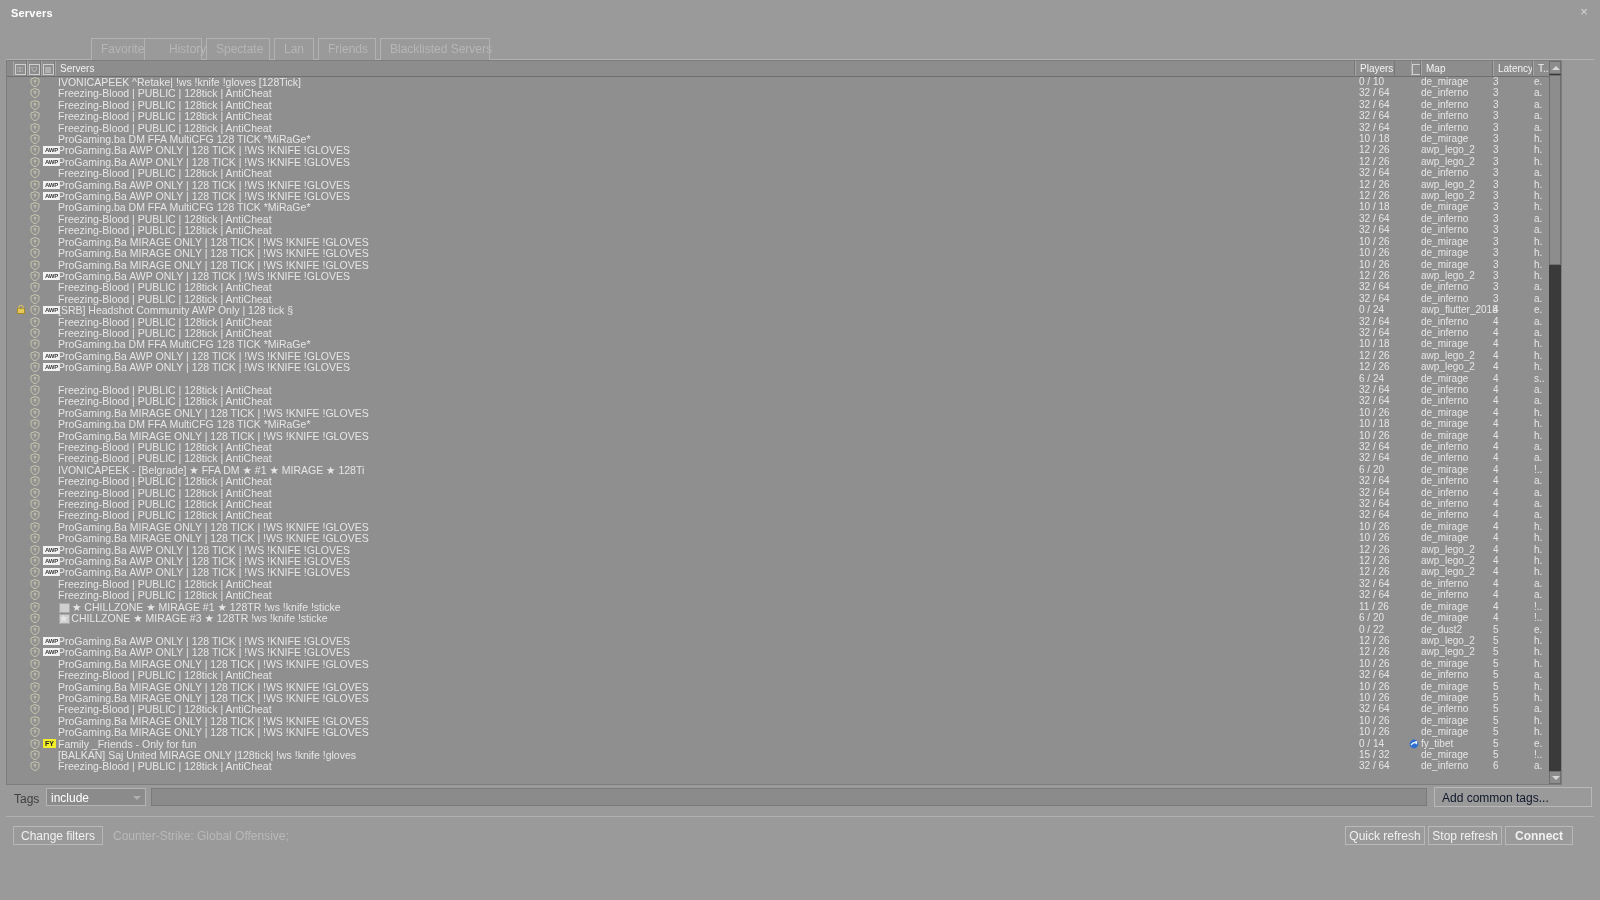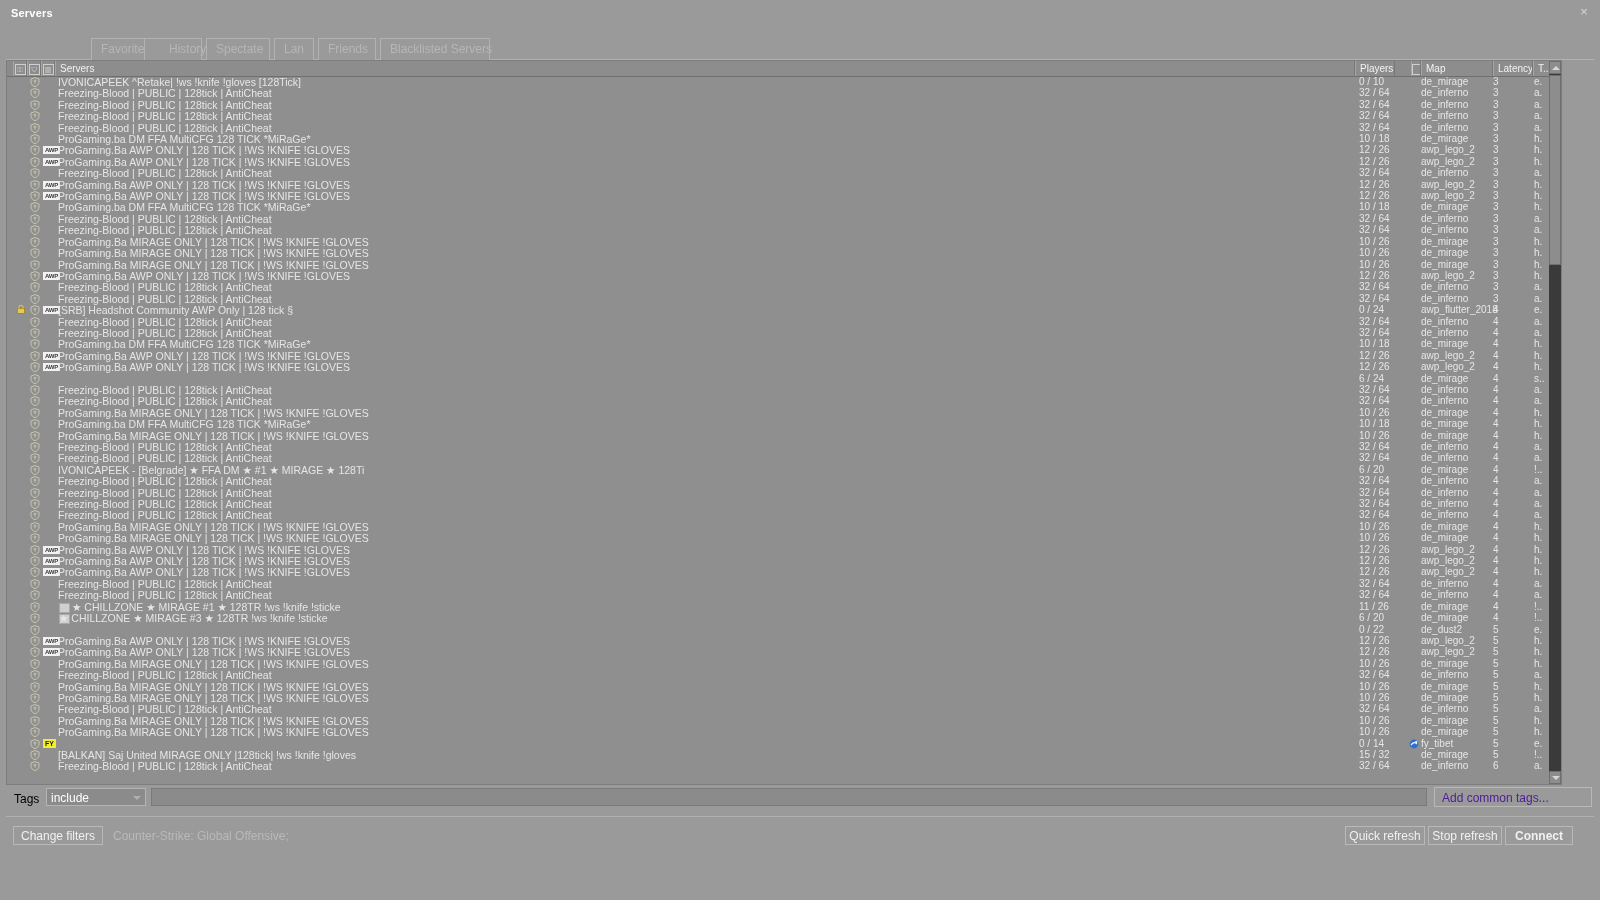--- a/index.html
+++ b/index.html
@@ -66,32 +66,32 @@
   .vs-up{top:0;} .vs-down{bottom:0;}
   .vs-arrow{position:absolute;left:2px;top:4px;width:0;height:0;border-left:4px solid transparent;
             border-right:4px solid transparent;}
   .vs-up .vs-arrow{border-bottom:4px solid #d8d8d8;}
   .vs-down .vs-arrow{border-top:4px solid #d8d8d8;}
   .vs-thumb{position:absolute;left:0;top:14px;width:12px;height:190px;background:#8d8d8d;
             border:1px solid #6f6f6f;box-sizing:border-box;cursor:pointer;}
 
   
   .tagsbar{position:absolute;left:6px;top:786px;width:1588px;height:26px;}
-  .tags-label{position:absolute;left:8px;top:6px;font-size:12px;color:#000000;}
+  .tags-label{position:absolute;left:8px;top:6px;font-size:12px;color:#404040;}
   .tags-combo{position:absolute;left:40px;top:2px;width:100px;height:18px;background:#8b8b8b;
               border:1px solid #b4b4b4;box-sizing:border-box;cursor:pointer;}
   .tags-combo-val{position:absolute;left:4px;top:2px;font-size:12px;color:#ffffff;}
   .tags-combo-arrow{position:absolute;right:4px;top:7px;width:0;height:0;
         border-left:4px solid transparent;border-right:4px solid transparent;border-top:4px solid #b0b0b0;}
   .tags-input{position:absolute;left:145px;top:2px;width:1276px;height:18px;background:#8b8b8b;
               border:1px solid #7a7a7a;box-sizing:border-box;cursor:text;}
   .tags-input span{position:absolute;left:5px;top:2px;font-size:11px;color:#b9b9b9;}
   .addtags-btn{position:absolute;left:1428px;top:1px;width:158px;height:20px;background:#9a9a9a;
                border:1px solid #b8b8b8;box-sizing:border-box;cursor:pointer;}
-  .addtags-btn span{position:absolute;left:7px;top:3px;font-size:12px;color:#4c1d95;}
+  .addtags-btn span{position:absolute;left:7px;top:3px;font-size:12px;color:#0f172a;}
 
   .hrule{position:absolute;left:6px;top:816px;width:1588px;height:1px;background:#b0b0b0;}
 
   
   .bottombar{position:absolute;left:0;top:820px;width:1600px;height:40px;}
   .btn{position:absolute;height:19px;background:#9a9a9a;border:1px solid #b8b8b8;
        box-sizing:border-box;cursor:pointer;}
   .btn span{position:absolute;left:0;right:0;top:2px;text-align:center;font-size:12px;color:#f0f0f0;}
   .changefilters{left:13px;top:6px;width:90px;}
   .gamelabel{position:absolute;left:113px;top:9px;font-size:12px;color:#b9b9b9;}
@@ -915,20 +915,21 @@
                 <path d="M5 0.6 L9 2 L9 5 C9 7.4 7.2 9 5 9.6 C2.8 9 1 7.4 1 5 L1 2 Z" fill="none" stroke="#c9c6ae" stroke-width="1"></path>
                 <path d="M5 2.6 L5 6.6 M3.4 4 L6.6 4" stroke="#c9c6ae" stroke-width="0.9"></path>
               </svg>
             </div>
             <div class="c-fy">FY</div>
             <div class="c-maplogo"><svg width="11" height="10" viewBox="0 0 11 10">
                 <circle cx="5" cy="5" r="4.4" fill="#2f6fcf"></circle>
                 <path d="M2 6 q3 -4 6 -1" stroke="#e6f0ff" stroke-width="1.3" fill="none"></path>
                 <circle cx="7.2" cy="3" r="1.1" fill="#ffffff"></circle>
               </svg></div>
+            <div class="c-name" style="left: 51px; width: 1290px;">Family _Friends - Only for fun</div>
             <div class="c-players">0 / 14</div>
             <div class="c-map">fy_tibet</div>
             <div class="c-lat">5</div>
             <div class="c-tags">e.</div>
           </div>
           <div class="row">
             <div class="c-shield">
               <svg width="10" height="10" viewBox="0 0 10 10">
                 <path d="M5 0.6 L9 2 L9 5 C9 7.4 7.2 9 5 9.6 C2.8 9 1 7.4 1 5 L1 2 Z" fill="none" stroke="#c9c6ae" stroke-width="1"></path>
                 <path d="M5 2.6 L5 6.6 M3.4 4 L6.6 4" stroke="#c9c6ae" stroke-width="0.9"></path>

